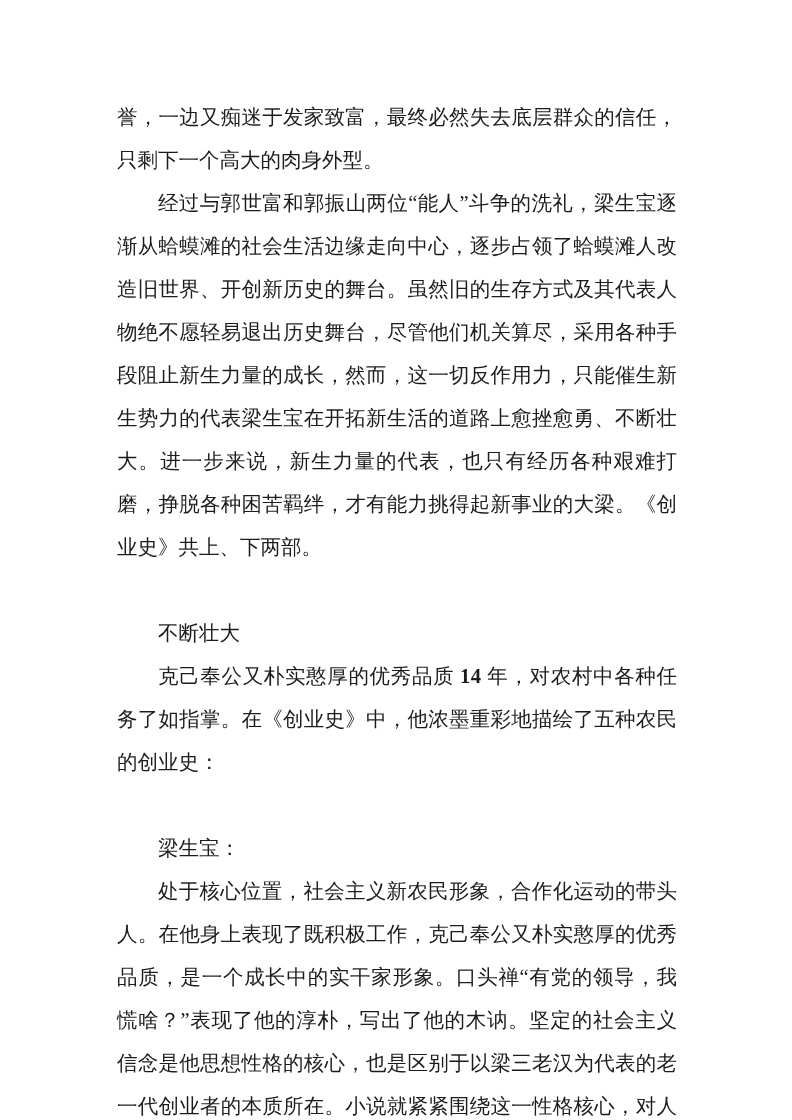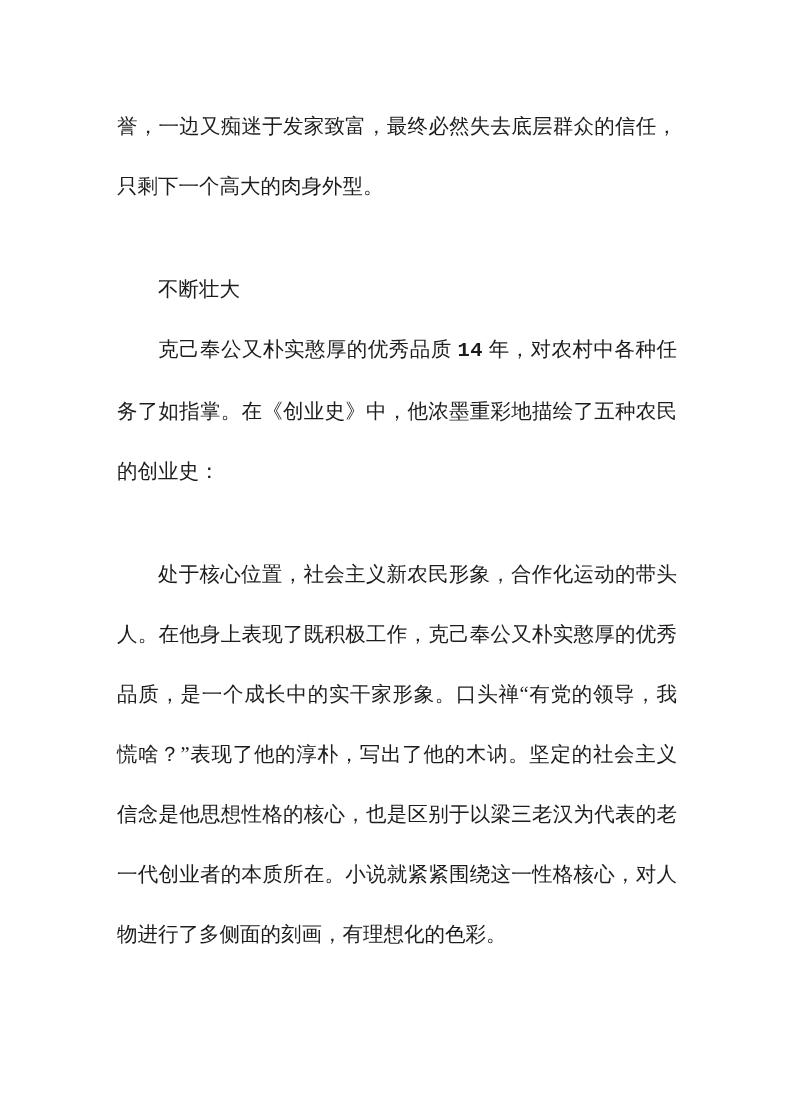--- a/index.html
+++ b/index.html
@@ -10,53 +10,55 @@
   .page {
     position: relative;
     box-sizing: border-box;
     width: 792px;
     height: 1120px;
     background: #ffffff;
     padding: 96px 115px 0 117px;
     overflow: hidden;
     font-family: "Liberation Serif", "DejaVu Serif", serif;
     font-size: 20.5px;
-    line-height: 60px;
+    line-height: 43px;
     color: #1c1c1c;
   }
   .para {
     margin: 0;
     text-align: justify;
     text-justify: inter-ideograph;
     word-break: break-all;
   }
   .para.indent {
     text-indent: 2em;
   }
   .spacer {
     height: 43px;
   }
   .num {
-    font-family: Liberation Mono, monospace;
+    font-family: Liberation Serif, serif;
     font-weight: 600;
     letter-spacing: 0.5px;
   }
 </style>
 </head>
 <body>
 
 <div class="page">
 
   <p class="para">誉，一边又痴迷于发家致富，最终必然失去底层群众的信任，只剩下一个高大的肉身外型。</p>
 
+  <p class="para indent">经过与郭世富和郭振山两位“能人”斗争的洗礼，梁生宝逐渐从蛤蟆滩的社会生活边缘走向中心，逐步占领了蛤蟆滩人改造旧世界、开创新历史的舞台。虽然旧的生存方式及其代表人物绝不愿轻易退出历史舞台，尽管他们机关算尽，采用各种手段阻止新生力量的成长，然而，这一切反作用力，只能催生新生势力的代表梁生宝在开拓新生活的道路上愈挫愈勇、不断壮大。进一步来说，新生力量的代表，也只有经历各种艰难打磨，挣脱各种困苦羁绊，才有能力挑得起新事业的大梁。《创业史》共上、下两部。</p>
 
   <div class="spacer"></div>
 
   <p class="para indent">不断壮大</p>
 
   <p class="para indent"><span>克己奉公又朴实憨厚的优秀品质 </span><span class="num">14</span><span> 年，对农村中各种任务了如指掌。在《创业史》中，他浓墨重彩地描绘了五种农民的创业史：</span></p>
 
   <div class="spacer"></div>
 
+  <p class="para indent">梁生宝：</p>
 
   <p class="para indent">处于核心位置，社会主义新农民形象，合作化运动的带头人。在他身上表现了既积极工作，克己奉公又朴实憨厚的优秀品质，是一个成长中的实干家形象。口头禅“有党的领导，我慌啥？”表现了他的淳朴，写出了他的木讷。坚定的社会主义信念是他思想性格的核心，也是区别于以梁三老汉为代表的老一代创业者的本质所在。小说就紧紧围绕这一性格核心，对人物进行了多侧面的刻画，有理想化的色彩。</p>
 
 </div>
 
 </body></html>

